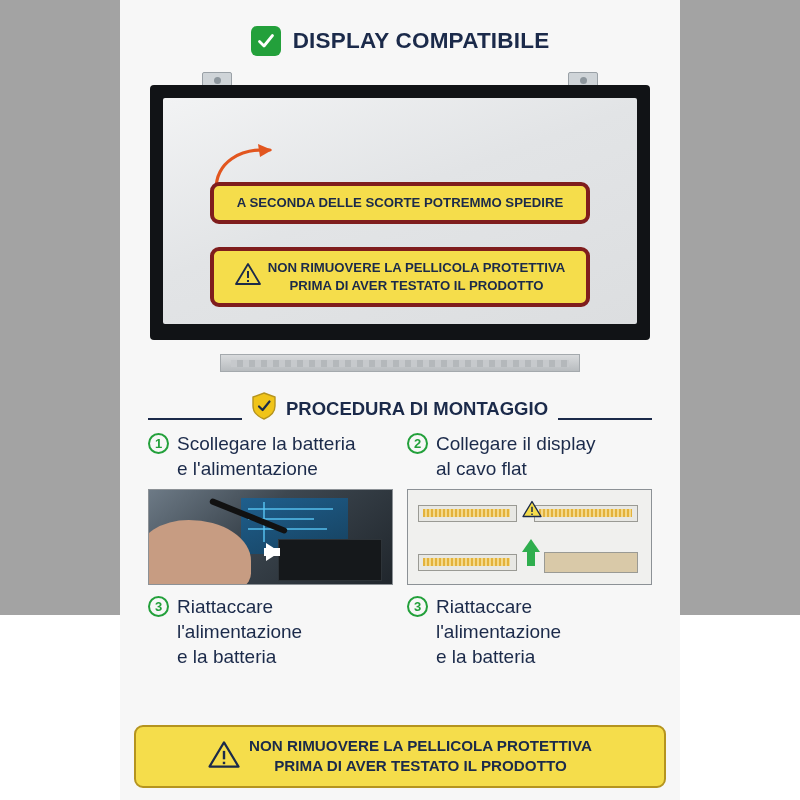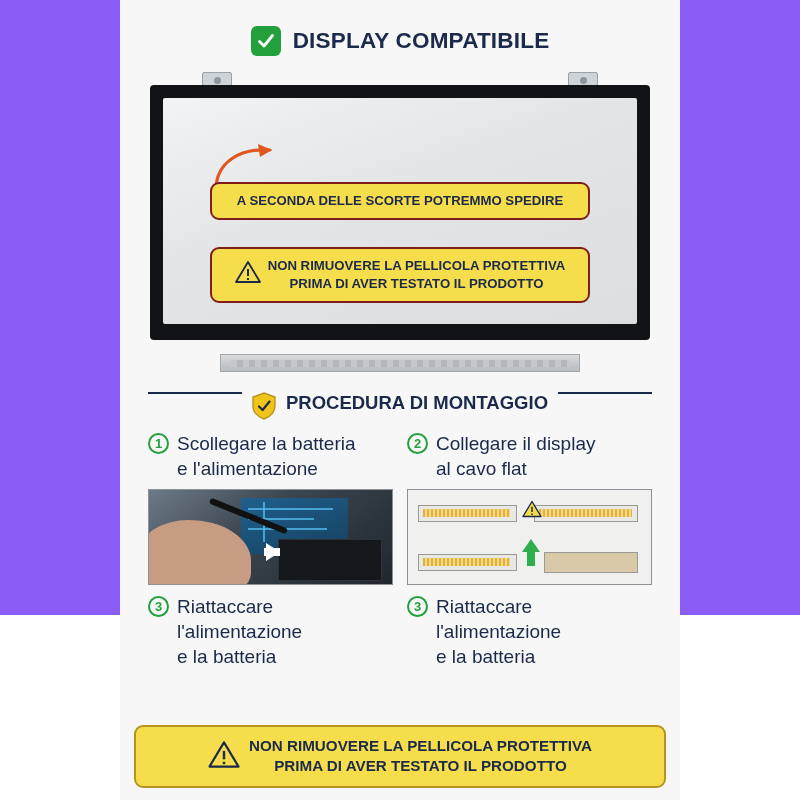--- a/index.html
+++ b/index.html
@@ -10,21 +10,21 @@
   body {
     width: 800px;
     height: 800px;
     font-family: "Liberation Sans", sans-serif;
     overflow: hidden;
   }
   .page {
     position: relative;
     width: 800px;
     height: 615px;
-    background: #8b5cf6;
+    background: #a3a3a3;
     box-sizing: border-box;
   }
   .content {
     position: absolute;
     left: 120px;
     top: 0px;
     width: 560px;
     height: 800px;
     background: #f7f7f7;
     box-sizing: border-box;
@@ -138,21 +138,21 @@
     width: 70px;
     height: 52px;
   }
 
   .notice {
     position: absolute;
     left: 50%;
     transform: translateX(-50%);
     width: 380px;
     background: #f5dd4b;
-    border: 2px solid #7f1d1d;
+    border: 4px solid #7f1d1d;
     border-radius: 9px;
     text-align: center;
     color: #1b2a4a;
     font-weight: bold;
     font-size: 13.2px;
     line-height: 1.35;
     padding: 8px 6px;
     box-sizing: border-box;
   }
   .notice.one { top: 110px; }
@@ -161,21 +161,21 @@
     display: flex;
     align-items: center;
     justify-content: center;
     gap: 7px;
   }
   .notice-text { display: block; }
 
   
   .section-head {
     display: flex;
-    align-items: flex-start;
+    align-items: flex-end;
     gap: 10px;
     margin: 20px 28px 0 28px;
   }
   .rule {
     flex: 1 1 auto;
     height: 2px;
     background: #1b2a4a;
   }
   .shield {
     width: 24px;

